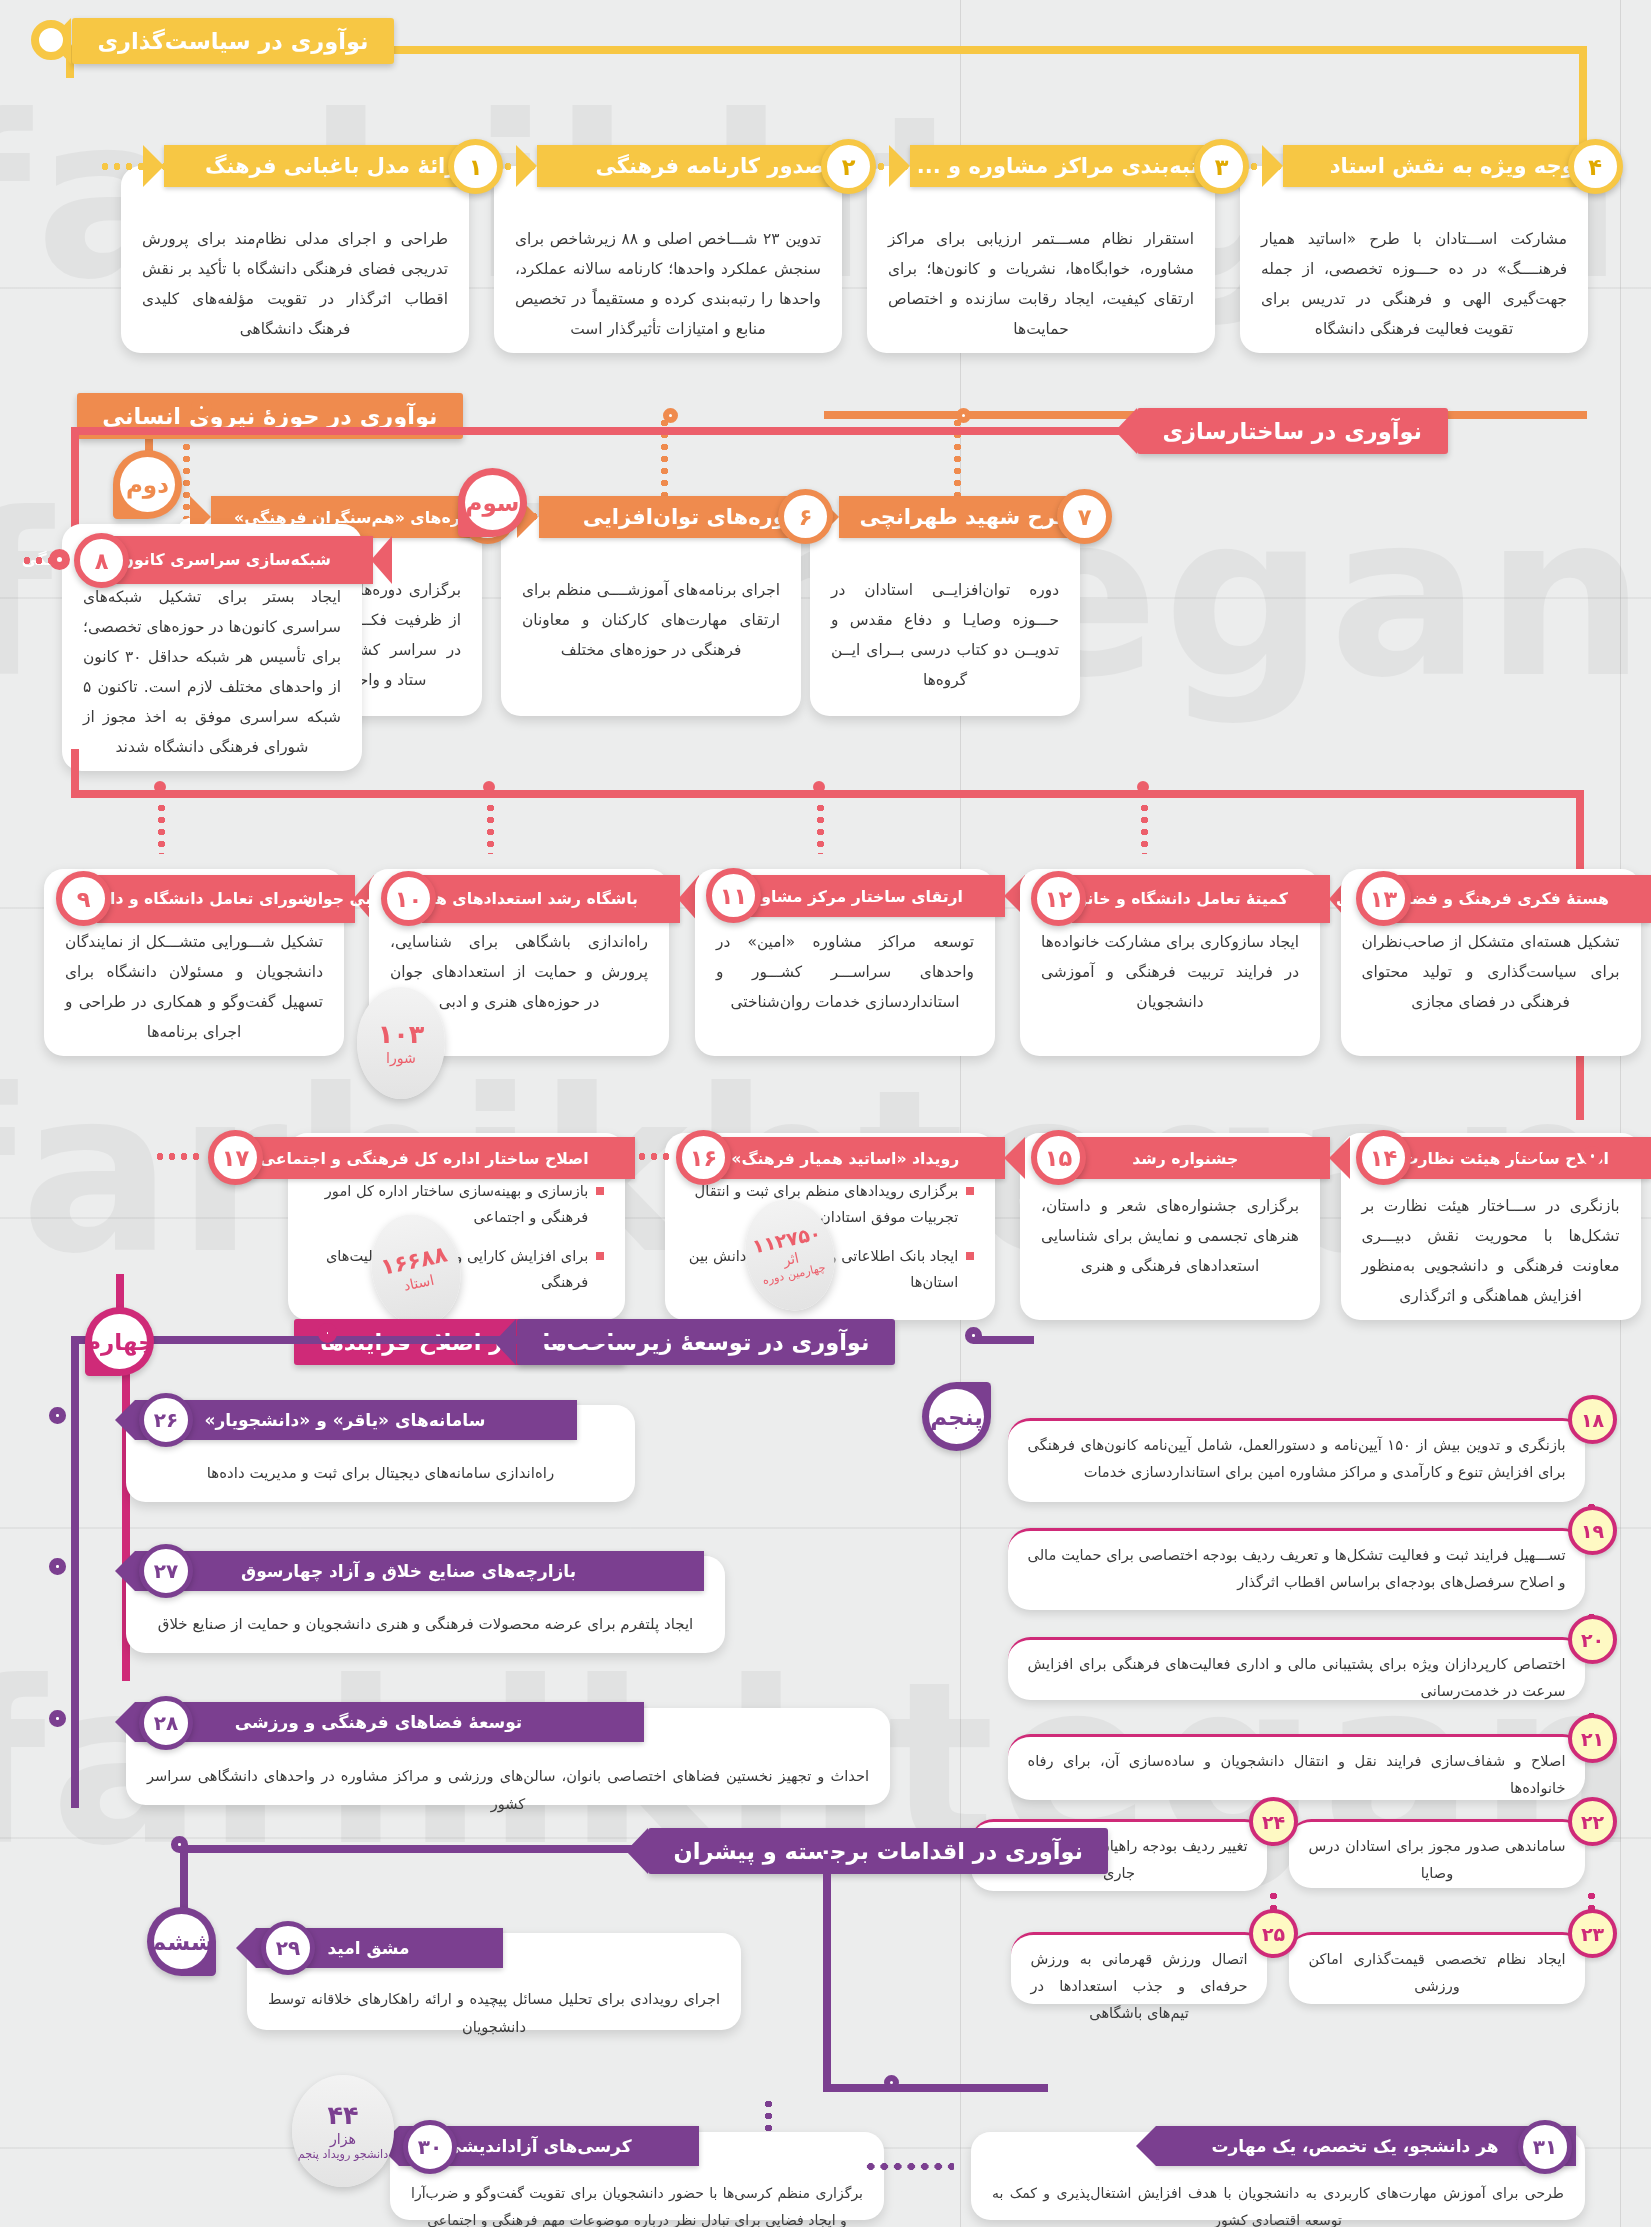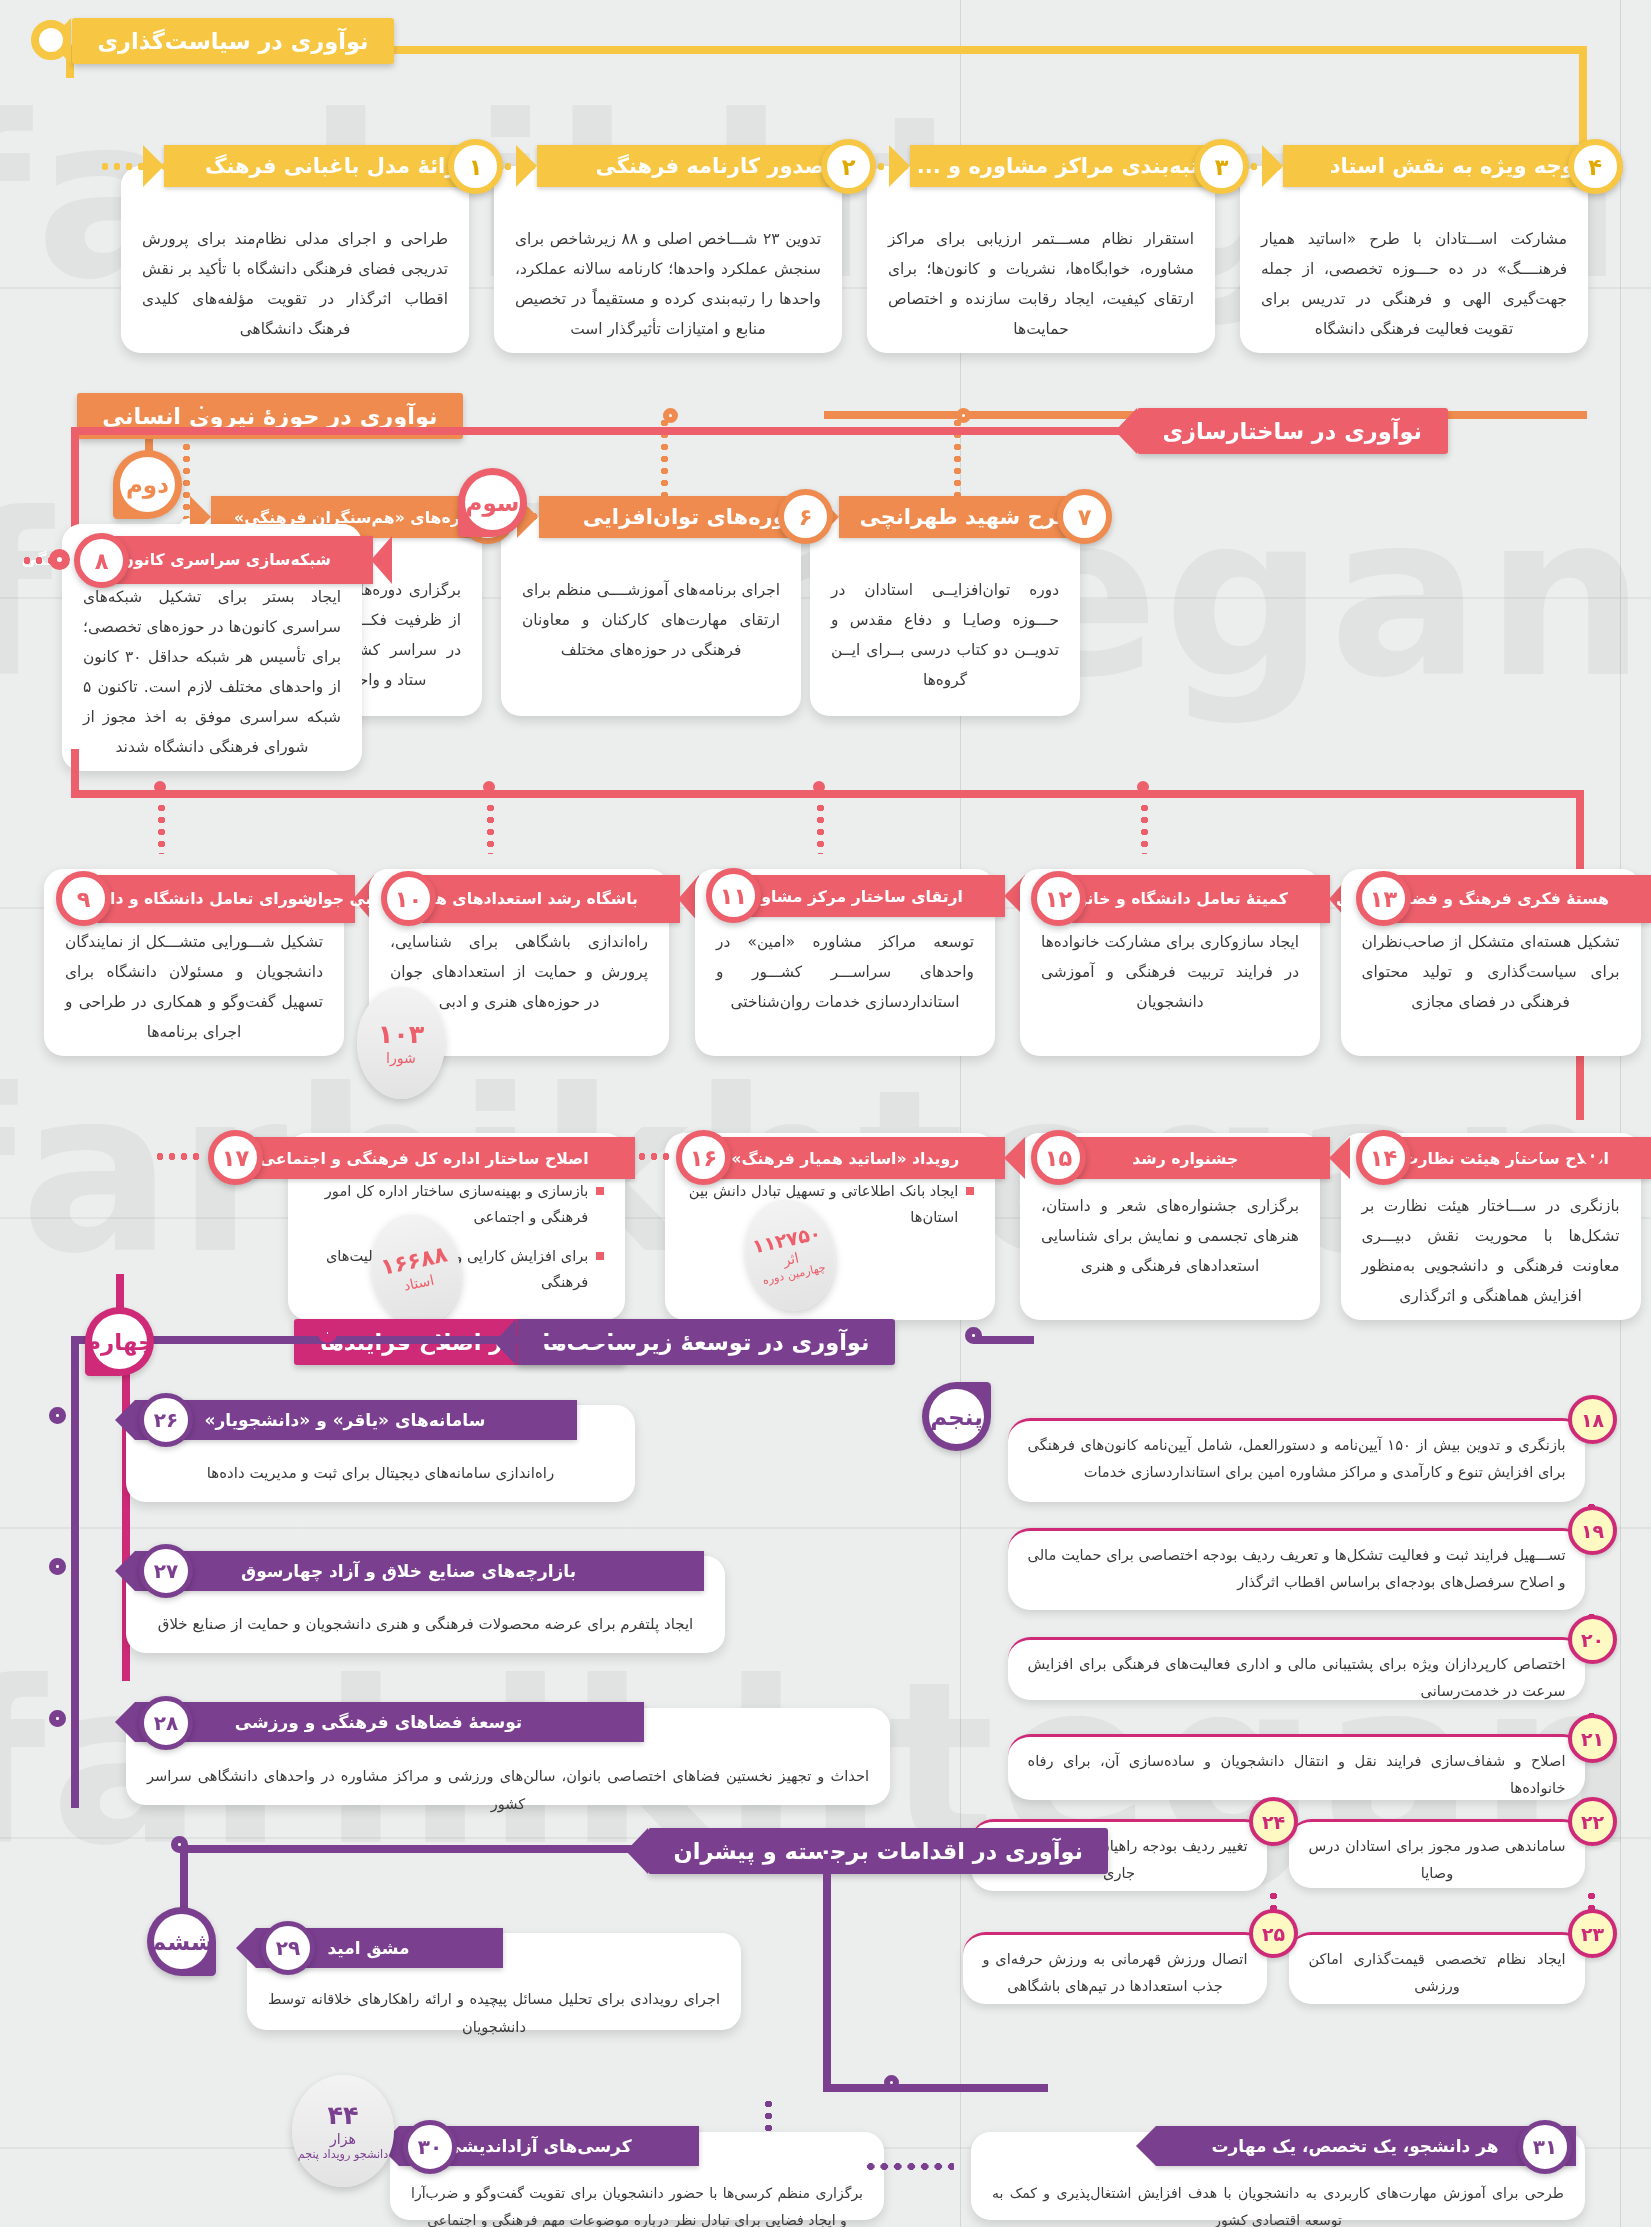--- a/index.html
+++ b/index.html
@@ -343,20 +343,24 @@
 </div>
 <div class="line" style="top:1137px;right:301px;width:0;height:0;border-top:21px solid transparent;border-bottom:21px solid transparent;border-right:21px solid #ec5f6b;"></div>
 <div class="num" style="top:1130px;right:565px;color:#ec5f6b;border:6px solid #ec5f6b;">
   <span>۱۵</span>
 </div>
 
 <div class="card" style="top:1133px;right:656px;width:330px;height:187px;">
   <div class="body bullets">
     <div class="bullet">
         <span class="sq" style="background:#ec5f6b;"></span>
+        <span>برگزاری رویدادهای منظم برای ثبت و انتقال تجربیات موفق استادان</span>
+      </div>
+    <div class="bullet">
+        <span class="sq" style="background:#ec5f6b;"></span>
         <span>ایجاد بانک اطلاعاتی و تسهیل تبادل دانش بین استان‌ها</span>
       </div>
   </div>
 </div>
 <div class="ribbon" style="top:1137px;right:646px;width:288px;background:#ec5f6b;padding-left:10.5px;padding-right:42px;font-size:15.7px;">
   <span class="txt">رویداد «اساتید همیار فرهنگ»</span>
 </div>
 <div class="line" style="top:1137px;right:626px;width:0;height:0;border-top:21px solid transparent;border-bottom:21px solid transparent;border-right:21px solid #ec5f6b;"></div>
 <div class="num" style="top:1130px;right:920px;color:#ec5f6b;border:6px solid #ec5f6b;">
   <span>۱۶</span>
@@ -502,21 +506,21 @@
   <span>۲۴</span>
 </div>
 
 <div class="prow" style="top:1932px;right:66px;width:296px;height:72px;text-align-last:center;">
   <span>ایجاد نظام تخصصی قیمت‌گذاری اماکن ورزشی</span>
 </div>
 <div class="pnum" style="top:1909px;right:34px;">
   <span>۲۳</span>
 </div>
 
-<div class="prow" style="top:1932px;right:384px;width:304px;height:72px;text-align-last:center;">
+<div class="prow" style="top:1932px;right:384px;width:256px;height:72px;text-align-last:center;">
   <span>اتصال ورزش قهرمانی به ورزش حرفه‌ای و جذب استعدادها در تیم‌های باشگاهی</span>
 </div>
 <div class="pnum" style="top:1909px;right:353px;">
   <span>۲۵</span>
 </div>
 
 <div class="dots" style="top:1890px;right:55px;width:9px;height:30px;background-image:radial-gradient(circle,#cf2a78 45%,transparent 46%);background-size:9px 12px;"></div>
 <div class="dots" style="top:1890px;right:373px;width:9px;height:30px;background-image:radial-gradient(circle,#cf2a78 45%,transparent 46%);background-size:9px 12px;"></div>
 
 <div class="sec tipl" style="top:1828px;left:648px;background:#7b3f90;border-radius:3px;">

